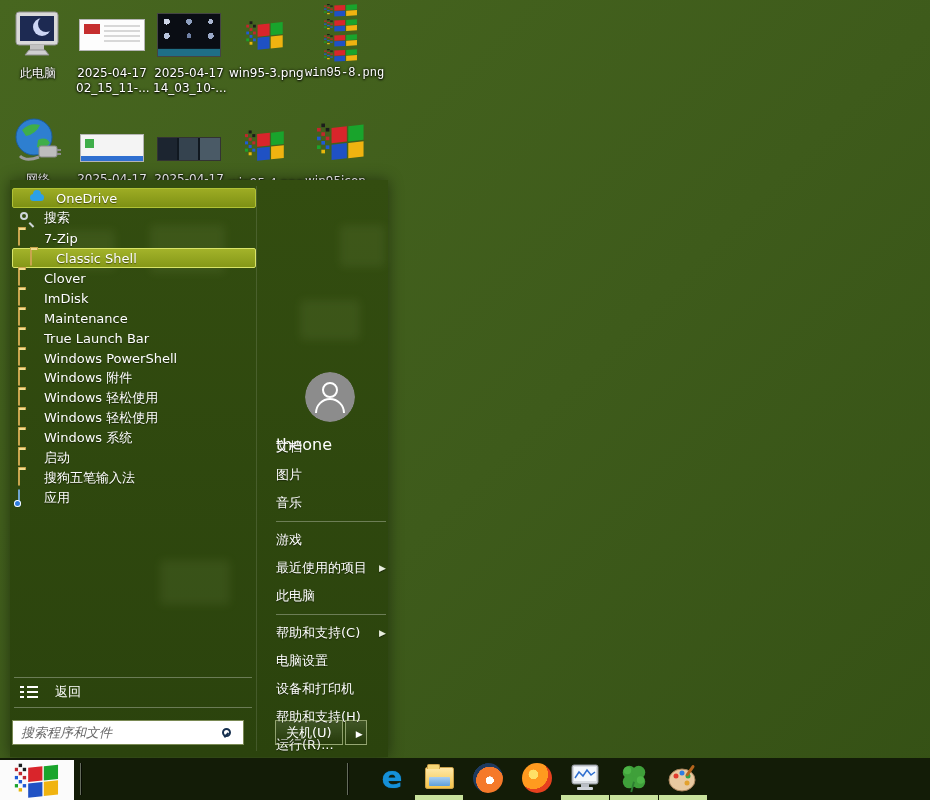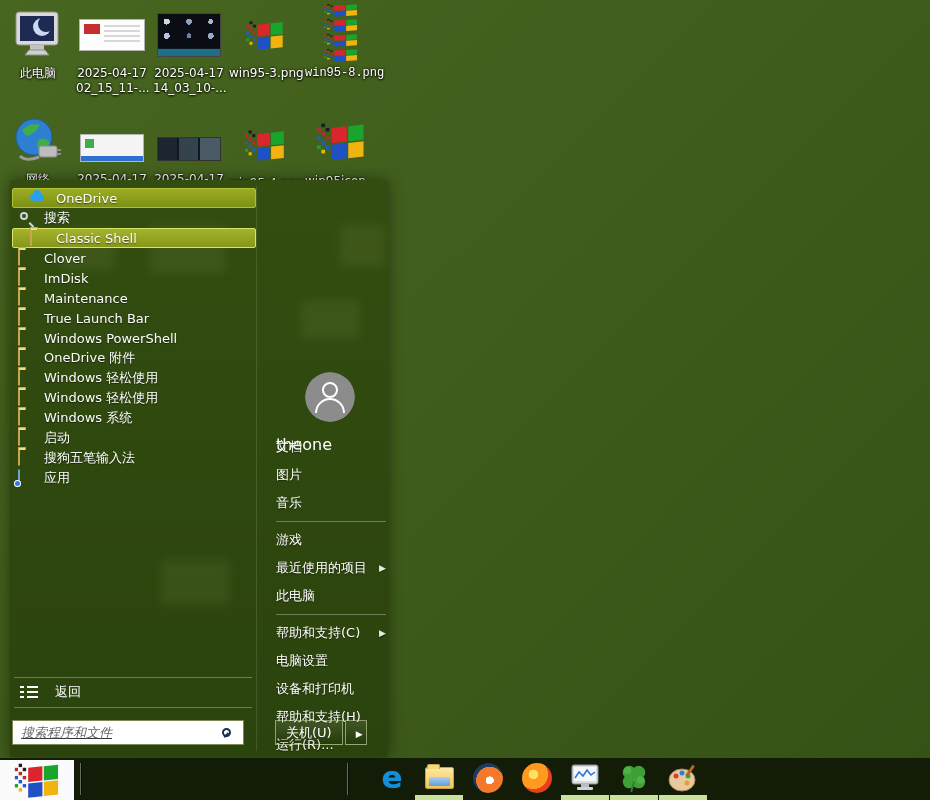--- a/index.html
+++ b/index.html
@@ -64,21 +64,21 @@
   #backrow{position:absolute;left:2px;top:501px;width:242px;height:22px;display:flex;align-items:center;color:#fff;font-size:13px;cursor:default;}
   .list-ico{width:18px;height:13px;margin-left:8px;
      background-image:repeating-linear-gradient(#fff 0 2px,transparent 2px 5px),
                       repeating-linear-gradient(#fff 0 2px,transparent 2px 5px);
      background-size:4px 13px,11px 13px;background-position:0 0,7px 0;background-repeat:no-repeat;}
   #backrow span.b-lbl{margin-left:17px;}
 
   #searchbox{position:absolute;left:2px;top:540px;width:232px;height:25px;background:#fff;
      border:1px solid #7a8a55;display:flex;align-items:center;}
   #searchbox input{flex:1;border:none;outline:none;height:21px;padding:0 4px 0 8px;
-     font:italic 13px "DejaVu Sans","Liberation Sans",sans-serif;color:#333;background:transparent;text-decoration:underline;}
+     font:italic 13px "DejaVu Sans","Liberation Sans",sans-serif;color:#333;background:transparent;}
   #searchbox input::placeholder{color:#666;font-style:italic;}
   .mag2{width:9px;height:9px;border:2px solid #17304f;border-radius:50%;position:relative;margin-right:12px;}
   .mag2::after{content:"";position:absolute;left:-5px;top:8px;width:6px;height:2px;background:#17304f;
      transform:rotate(135deg);transform-origin:right top;}
 
   #rightcol{position:absolute;left:256px;top:253px;width:122px;padding-left:10px;color:#fff;font-size:13px;}
   .r-item{height:28px;line-height:28px;position:relative;cursor:default;white-space:nowrap;text-shadow:0 1px 1px rgba(0,0,0,.5);}
   .r-arrow{position:absolute;right:2px;top:0;font-size:9px;color:#e8eede;}
   .hdiv-r{height:1px;background:rgba(255,255,255,.30);margin:4px 2px 4px 0;}
   #avatar{position:absolute;left:295px;top:192px;width:50px;height:50px;border-radius:50%;overflow:hidden;}
@@ -259,20 +259,24 @@
             <span class="cloud"></span>
           </span>
         <span class="l-lbl">OneDrive</span>
       </div>
       <div class="l-item">
         <span class="lico">
             <span class="mag"></span>
           </span>
         <span class="l-lbl">搜索</span>
       </div>
+      <div class="l-item">
+        <span class="lico"><span class="fold"></span></span>
+        <span class="l-lbl">7-Zip</span>
+      </div>
       <div class="l-item hl sel">
         <span class="lico"><span class="fold"></span></span>
         <span class="l-lbl">Classic Shell</span>
       </div>
       <div class="l-item">
         <span class="lico"><span class="fold"></span></span>
         <span class="l-lbl">Clover</span>
       </div>
       <div class="l-item">
         <span class="lico"><span class="fold"></span></span>
@@ -285,21 +289,21 @@
       <div class="l-item">
         <span class="lico"><span class="fold"></span></span>
         <span class="l-lbl">True Launch Bar</span>
       </div>
       <div class="l-item">
         <span class="lico"><span class="fold"></span></span>
         <span class="l-lbl">Windows PowerShell</span>
       </div>
       <div class="l-item">
         <span class="lico"><span class="fold"></span></span>
-        <span class="l-lbl">OneDrive 附件</span>
+        <span class="l-lbl">Windows 附件</span>
       </div>
       <div class="l-item">
         <span class="lico"><span class="fold"></span></span>
         <span class="l-lbl">Windows 轻松使用</span>
       </div>
       <div class="l-item">
         <span class="lico"><span class="fold"></span></span>
         <span class="l-lbl">Windows 轻松使用</span>
       </div>
       <div class="l-item">

